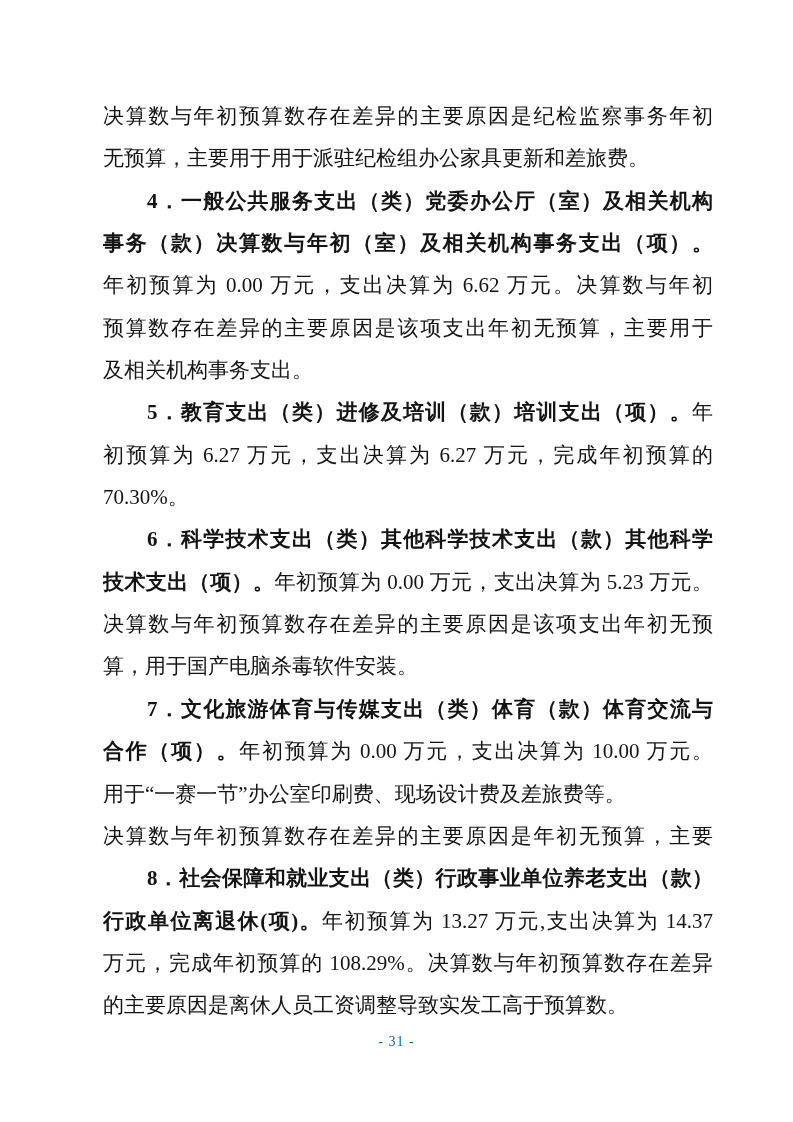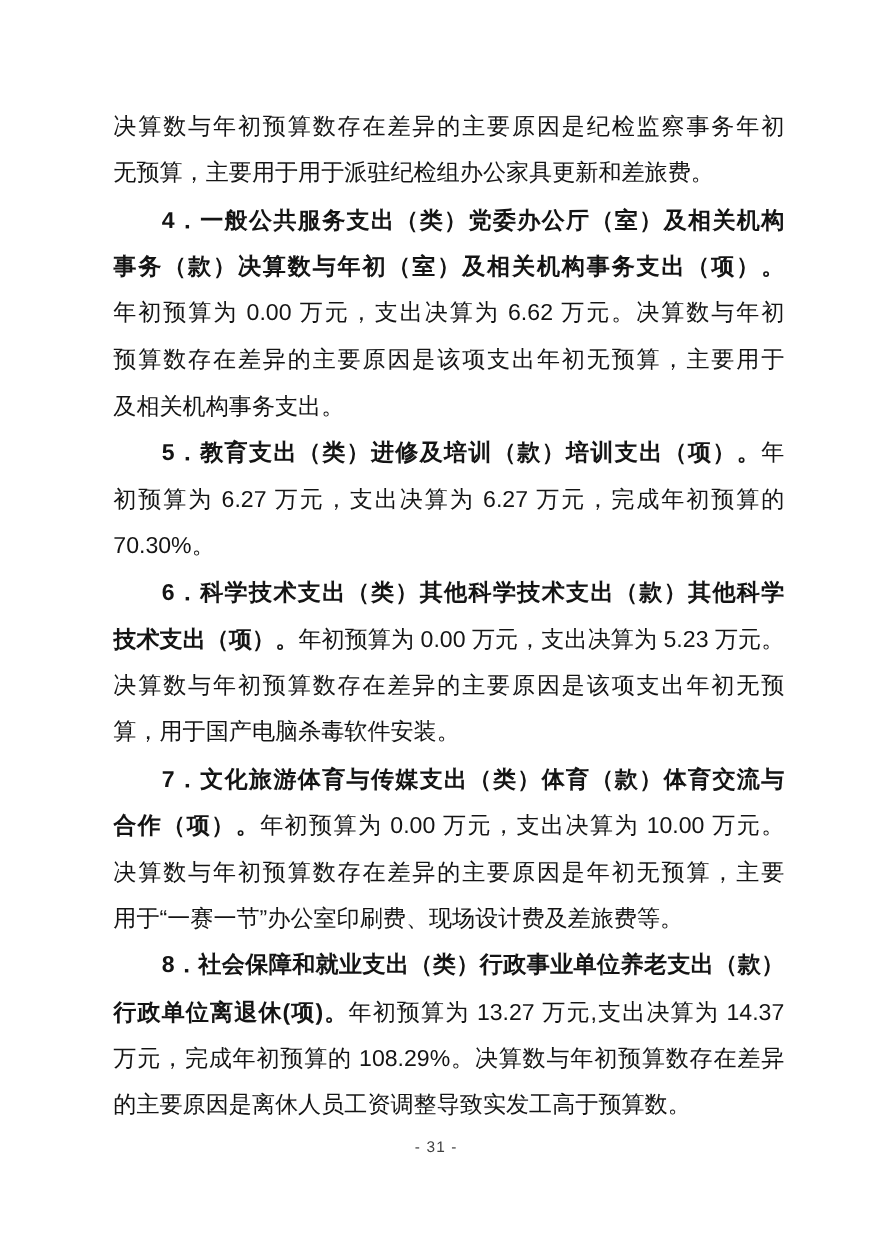--- a/index.html
+++ b/index.html
@@ -6,21 +6,21 @@
     margin: 0;
     padding: 0;
     background: #ffffff;
   }
   .page {
     position: relative;
     width: 793px;
     height: 1122px;
     background: #ffffff;
     overflow: hidden;
-    font-family: Liberation Sans, sans-serif;
+    font-family: Liberation Serif, serif;
     color: #141414;
   }
   .content {
     position: absolute;
     left: 103px;
     top: 95px;
     width: 610px;
     font-size: 21px;
     line-height: 42.35px;
   }
@@ -42,21 +42,21 @@
   .seg-reg  { font-weight: normal; }
   .footer {
     position: absolute;
     left: 0;
     top: 1033px;
     width: 793px;
     text-align: center;
     font-size: 14px;
     line-height: 18px;
     letter-spacing: 1px;
-    color: #404040;
+    color: #0369a1;
   }
 </style>
 </head>
 <body>
 
 <div class="page">
   <div class="content">
 
     <div class="para">
       <div class="line"><span class="seg-reg">决算数与年初预算数存在差异的主要原因是纪检监察事务年初</span></div>
@@ -80,22 +80,22 @@
     <div class="para">
       <div class="line indent"><span class="seg-bold">6．科学技术支出（类）其他科学技术支出（款）其他科学</span></div>
       <div class="line"><span class="seg-bold">技术支出（项）。</span><span class="seg-reg">年初预算为 0.00 万元，支出决算为 5.23 万元。</span></div>
       <div class="line"><span class="seg-reg">决算数与年初预算数存在差异的主要原因是该项支出年初无预</span></div>
       <div class="line last"><span class="seg-reg">算，用于国产电脑杀毒软件安装。</span></div>
     </div>
 
     <div class="para">
       <div class="line indent"><span class="seg-bold">7．文化旅游体育与传媒支出（类）体育（款）体育交流与</span></div>
       <div class="line"><span class="seg-bold">合作（项）。</span><span class="seg-reg">年初预算为 0.00 万元，支出决算为 10.00 万元。</span></div>
+      <div class="line last"><span class="seg-reg">用于“一赛一节”办公室印刷费、现场设计费及差旅费等。</span></div>
       <div class="line"><span class="seg-reg">决算数与年初预算数存在差异的主要原因是年初无预算，主要</span></div>
-      <div class="line last"><span class="seg-reg">用于“一赛一节”办公室印刷费、现场设计费及差旅费等。</span></div>
     </div>
 
     <div class="para">
       <div class="line indent"><span class="seg-bold">8．社会保障和就业支出（类）行政事业单位养老支出（款）</span></div>
       <div class="line"><span class="seg-bold">行政单位离退休(项)。</span><span class="seg-reg">年初预算为 13.27 万元,支出决算为 14.37</span></div>
       <div class="line"><span class="seg-reg">万元，完成年初预算的 108.29%。决算数与年初预算数存在差异</span></div>
       <div class="line last"><span class="seg-reg">的主要原因是离休人员工资调整导致实发工高于预算数。</span></div>
     </div>
 
   </div>

